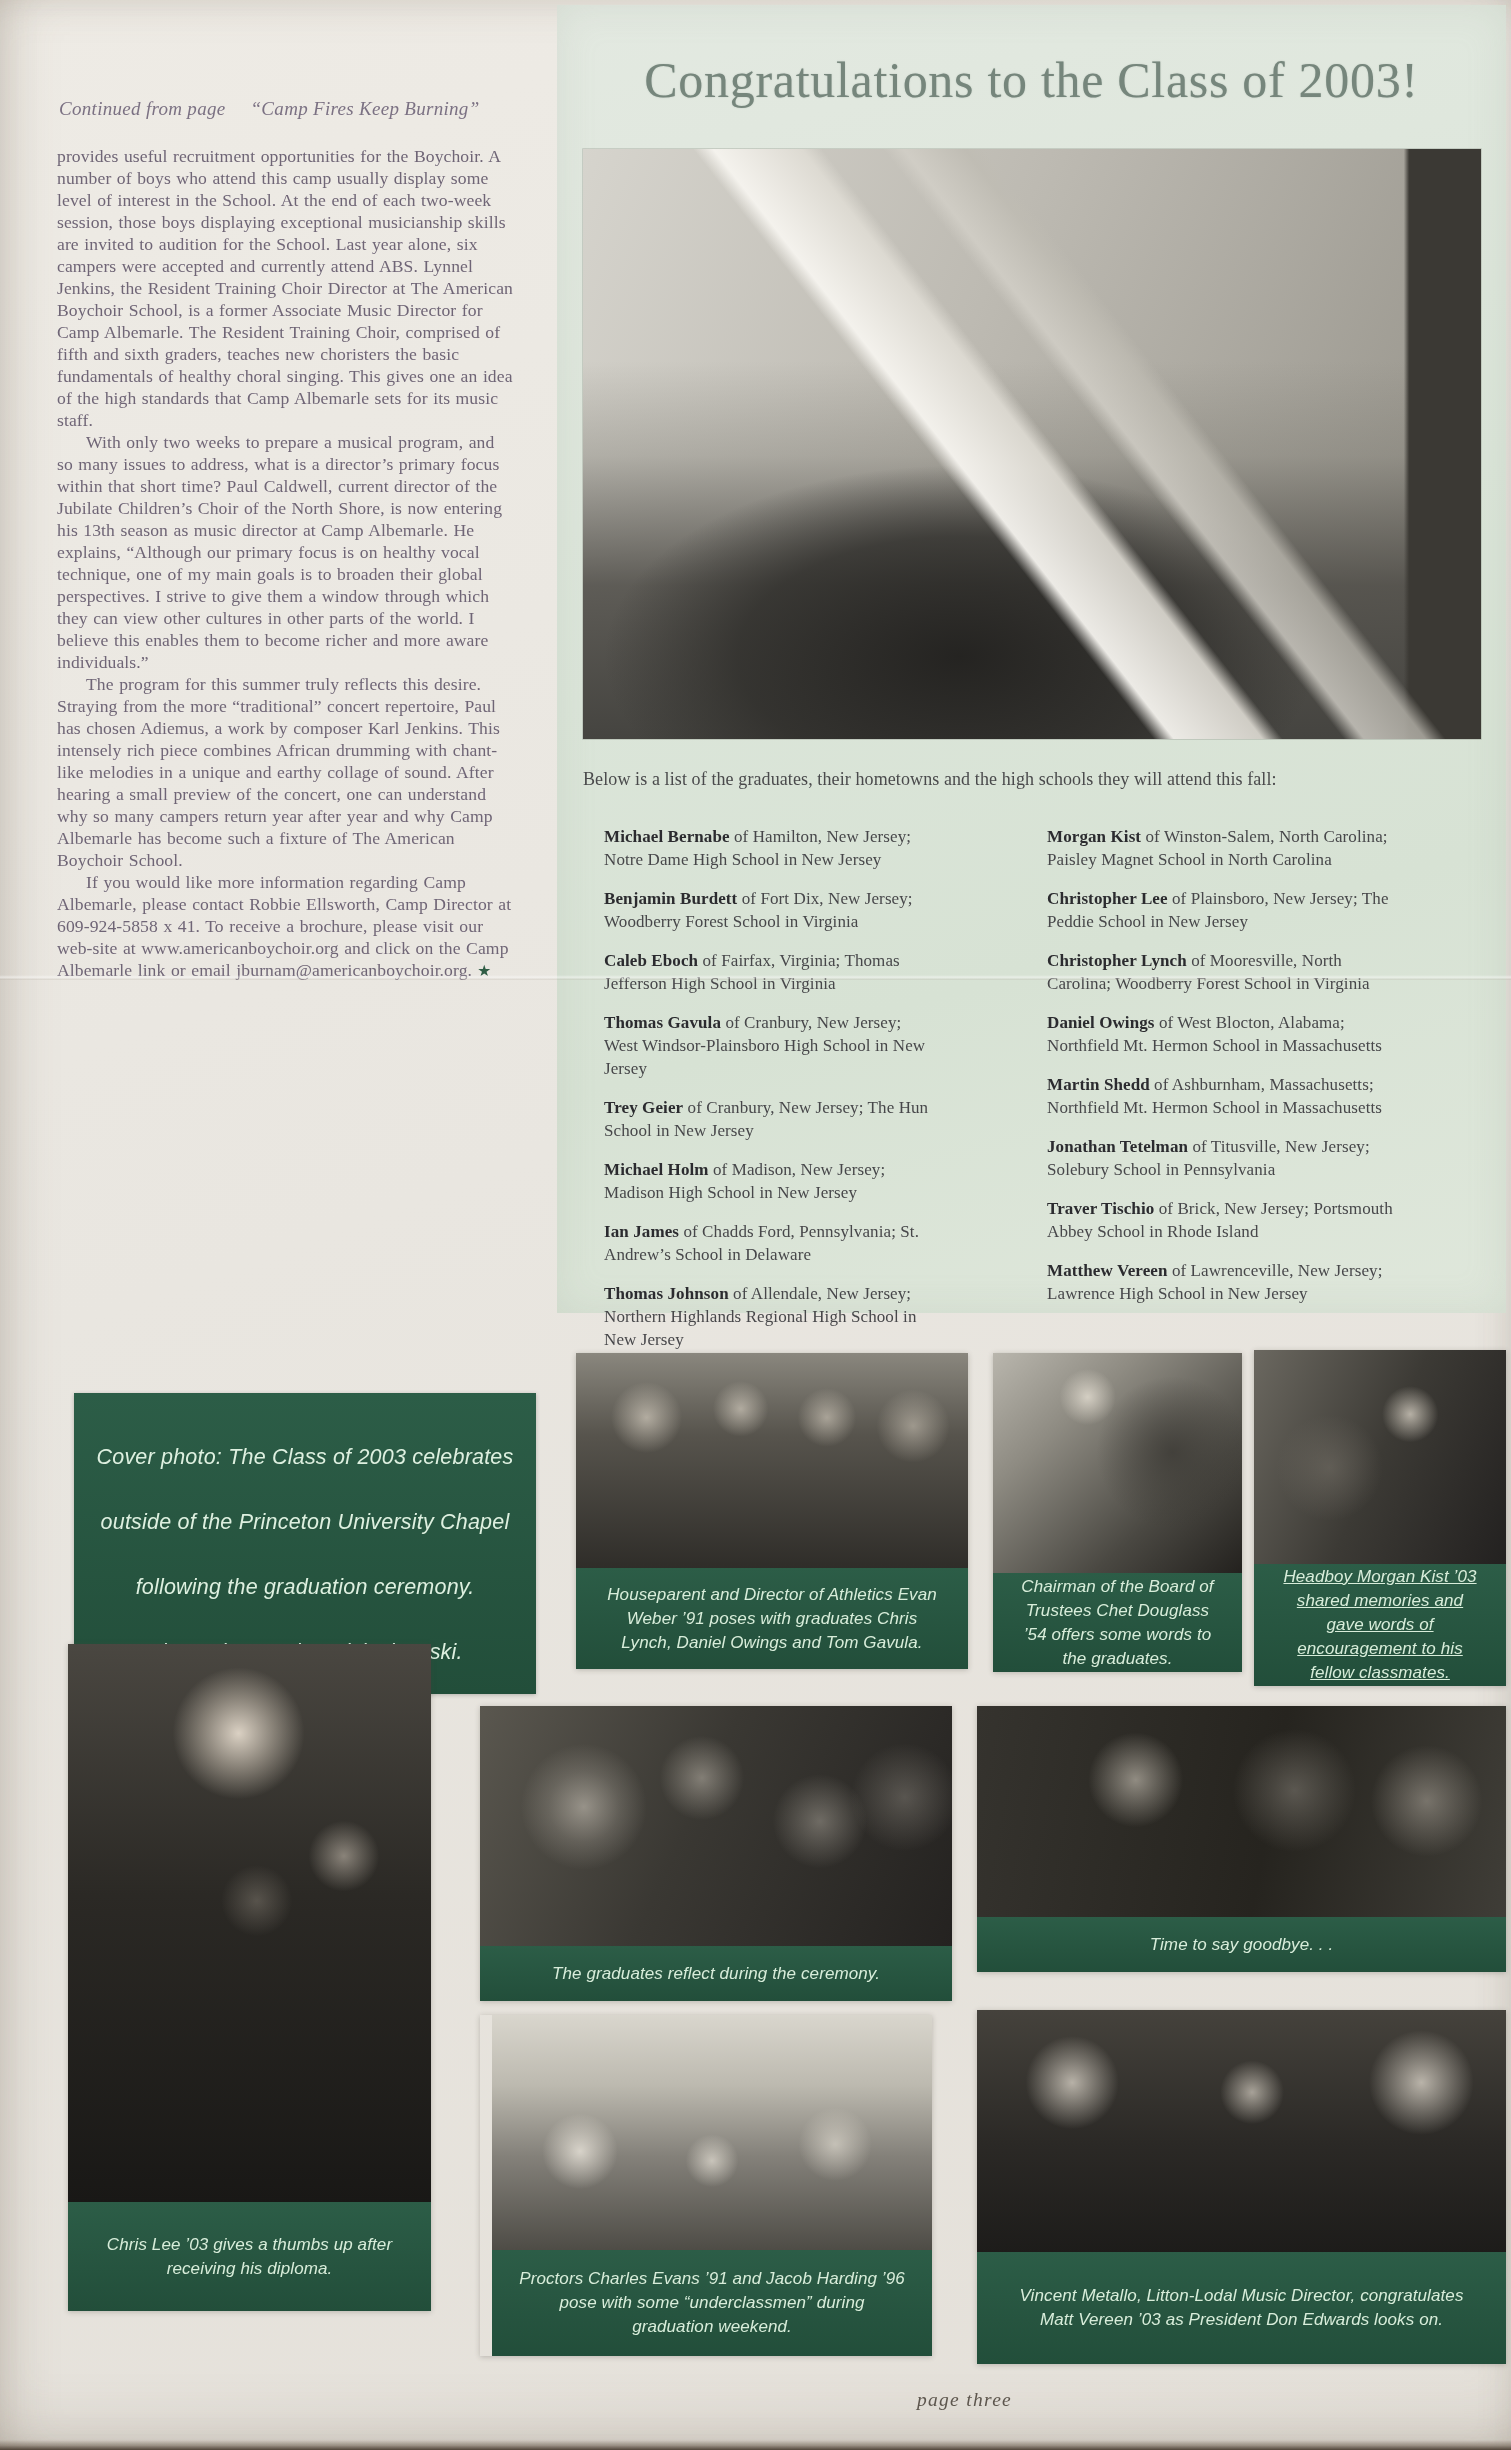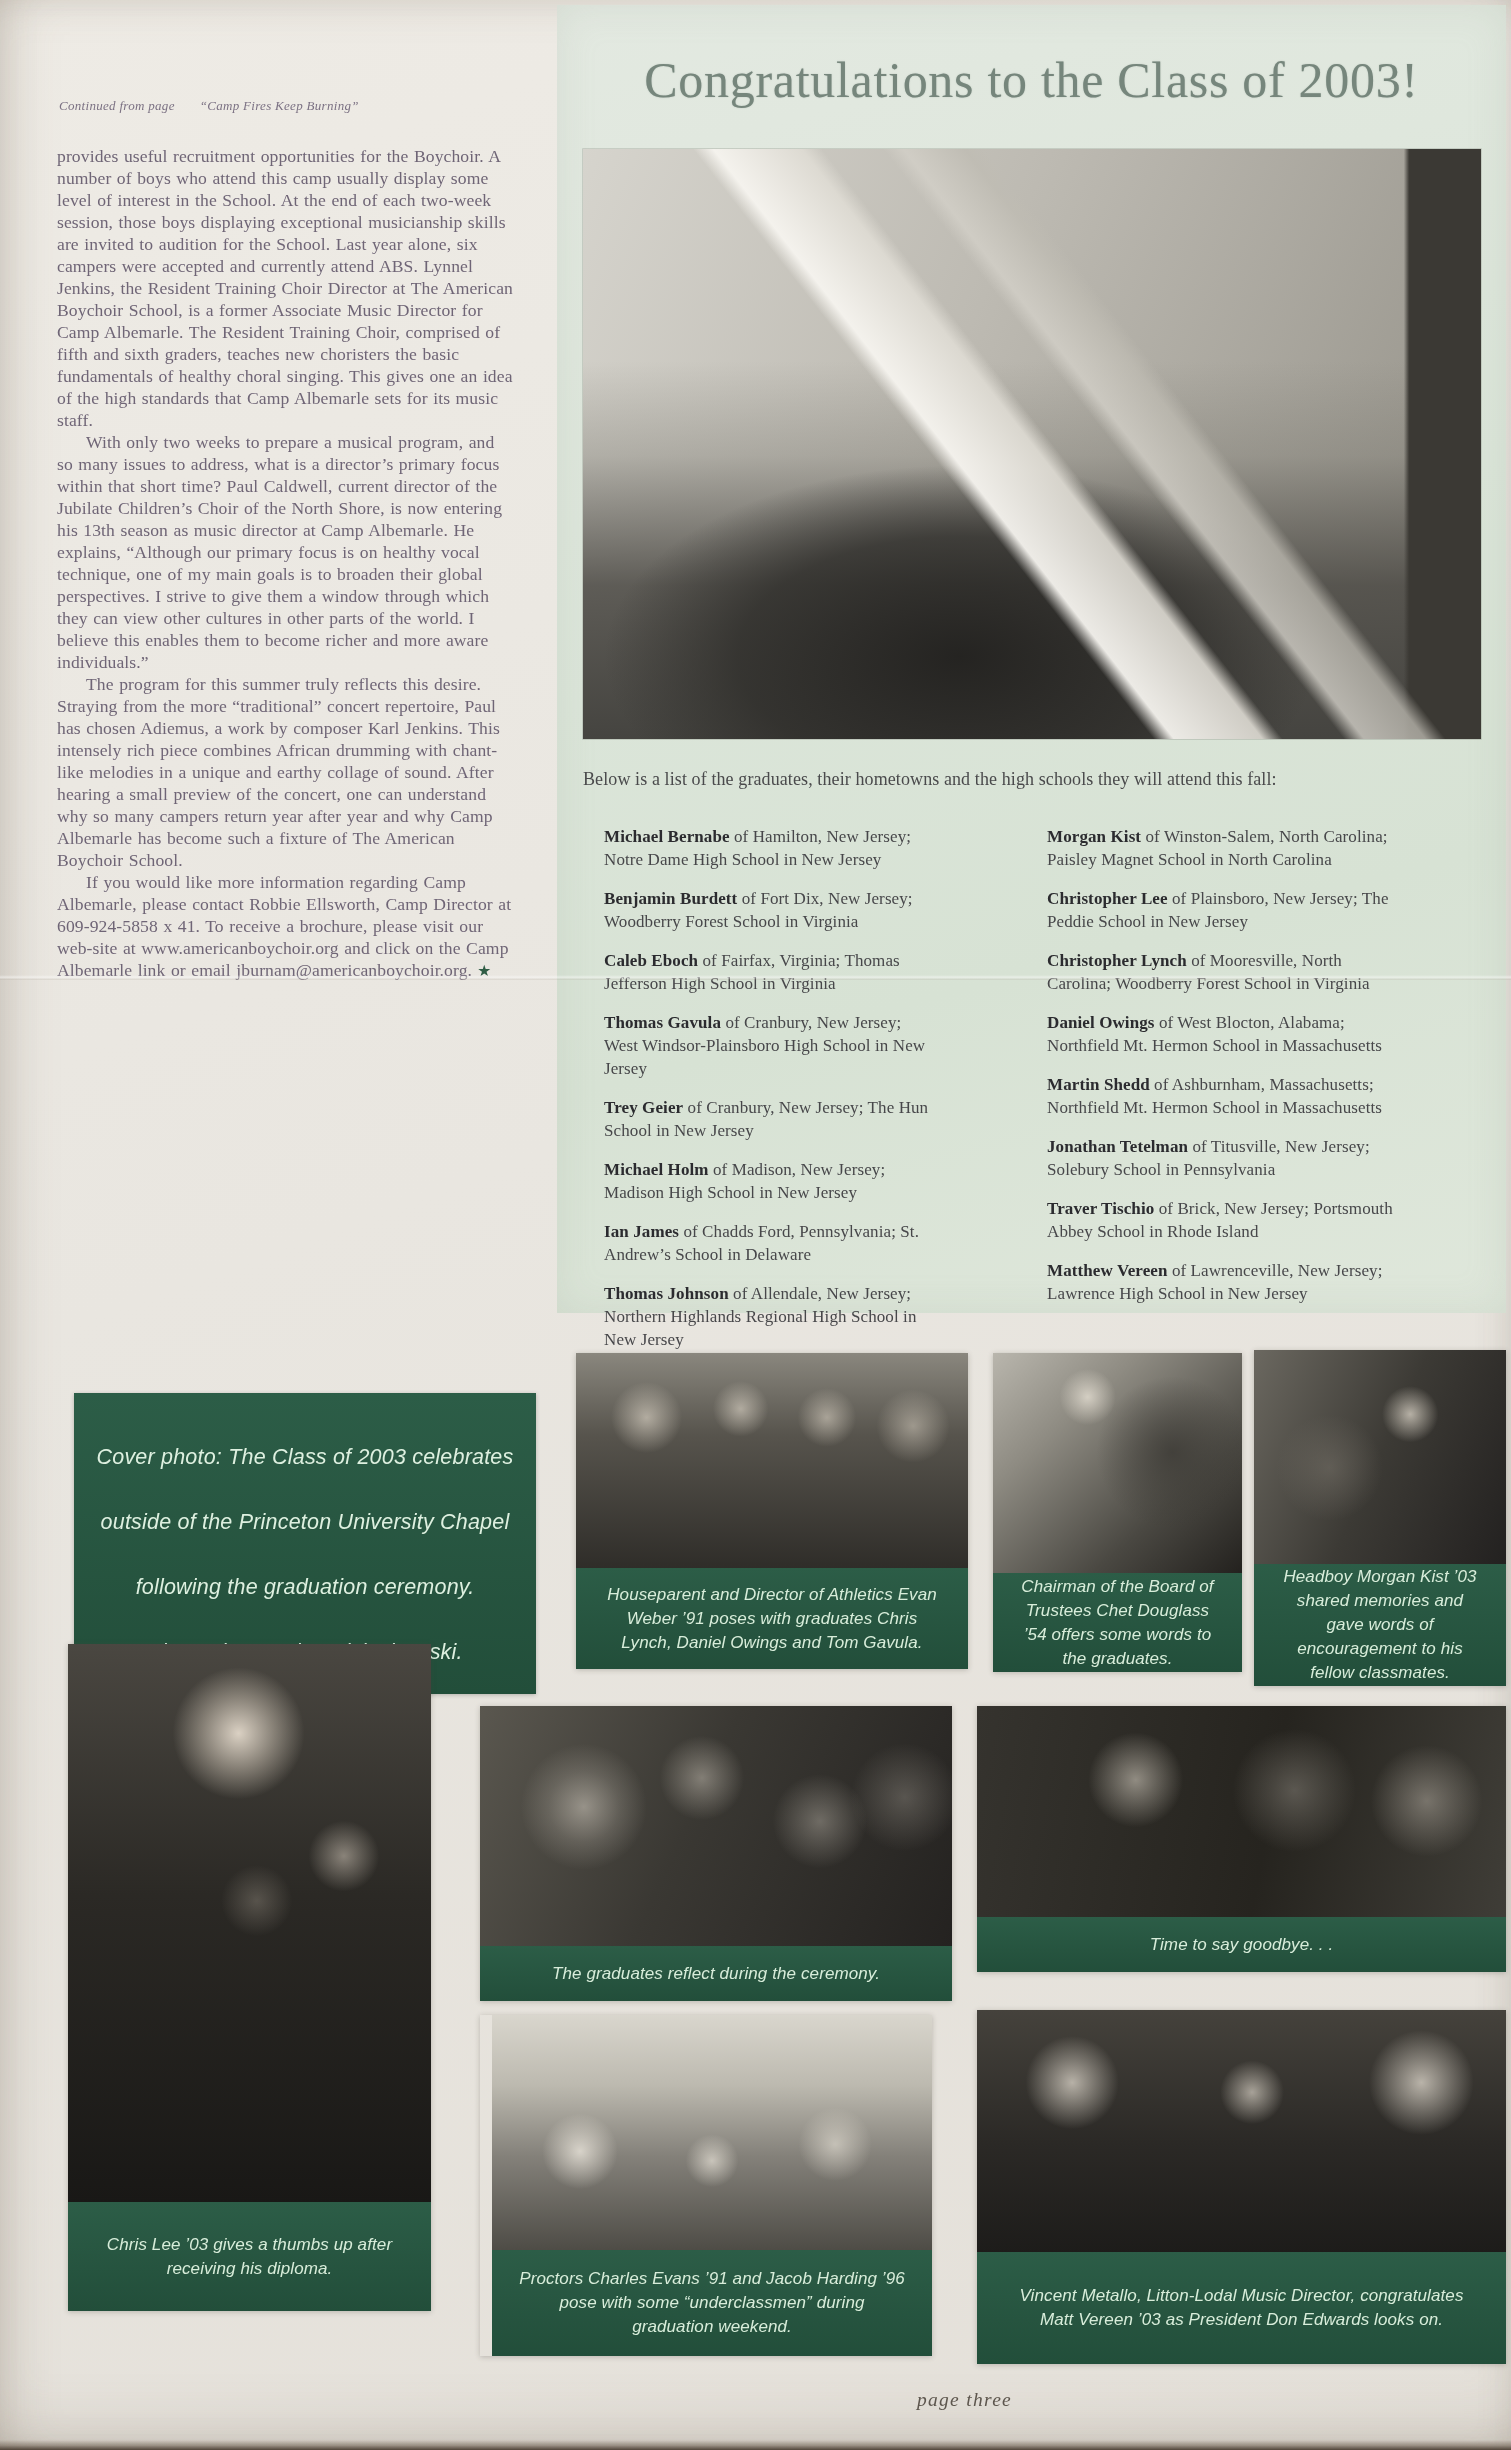--- a/index.html
+++ b/index.html
@@ -12,21 +12,21 @@
                inset 0 26px 52px -33px rgba(120,105,88,.18);
     font-family:"Liberation Serif", serif;
   }
   .crease{position:absolute;left:0;top:975px;width:100%;height:4.6px;pointer-events:none;
     background:linear-gradient(to bottom,rgba(255,255,255,0),rgba(255,255,255,.45) 45%,rgba(130,118,100,.16));}
   .bottom-edge{position:absolute;left:0;bottom:0;width:100%;height:10.4px;
     background:linear-gradient(to bottom,rgba(90,75,60,0),rgba(90,75,60,.45) 55%,#51453a);}
 
   
   .continued{position:absolute;left:59px;top:98px;width:456px;
-    font-style:italic;font-size:13px;color:#7b7183;letter-spacing:0.3px;}
+    font-style:italic;font-size:19px;color:#7b7183;letter-spacing:0.3px;}
   .continued .cont-title{margin-left:25px;}
   .article{position:absolute;left:57px;top:145px;width:456px;
     font-size:17.6px;line-height:22px;color:#6f6576;letter-spacing:0.1px;word-spacing:1px;}
   .article p{margin:0;}
   .article p + p{text-indent:29px;}
   .article .star{color:#2f5d45;font-style:normal;margin-left:5.2px;font-size:15.6px;}
 
   
   .feature-panel{position:absolute;left:557px;top:5.2px;width:949px;height:1308px;
     background:linear-gradient(165deg,#e3e9e1 0%,#dbe5d9 45%,#d7e2d4 70%,#dfe7db 100%);
@@ -65,21 +65,21 @@
   figure.fig figcaption{flex:0 0 auto;display:flex;align-items:center;justify-content:center;
     box-sizing:border-box;padding:3.9px 25px;
     font-family:"Liberation Sans",sans-serif;font-style:italic;font-size:17px;
     line-height:24px;color:#d8edda;text-align:center;letter-spacing:0.1px;}
 
   .fig-evan{left:576px;top:1353px;width:392px;height:316px;}
   .fig-evan figcaption{height:101px;}
   .fig-chet{left:993px;top:1353px;width:249px;height:319px;}
   .fig-chet figcaption{height:99px;font-size:16.3px;line-height:22px;padding:3.9px 14.3px;}
   .fig-kist{left:1254px;top:1350px;width:252px;height:336px;}
-  .fig-kist figcaption{height:122px;font-size:16.3px;line-height:23.5px;padding:3.9px 14.3px;}
+  .fig-kist figcaption{height:122px;font-size:16.3px;line-height:23.5px;padding:3.9px 14.3px;text-decoration:underline;}
   .fig-lee{left:68px;top:1644px;width:363px;height:667px;}
   .fig-lee figcaption{height:109px;}
   .fig-reflect{left:480px;top:1706px;width:472px;height:295px;}
   .fig-reflect figcaption{height:55px;}
   .fig-goodbye{left:977px;top:1706px;width:529px;height:266px;}
   .fig-goodbye figcaption{height:55px;}
   .fig-proctors{left:480px;top:2015px;width:440px;height:341px;padding-left:12px;}
   .fig-proctors figcaption{height:106px;}
   .fig-metallo{left:977px;top:2010px;width:529px;height:354px;}
   .fig-metallo figcaption{height:112px;}

